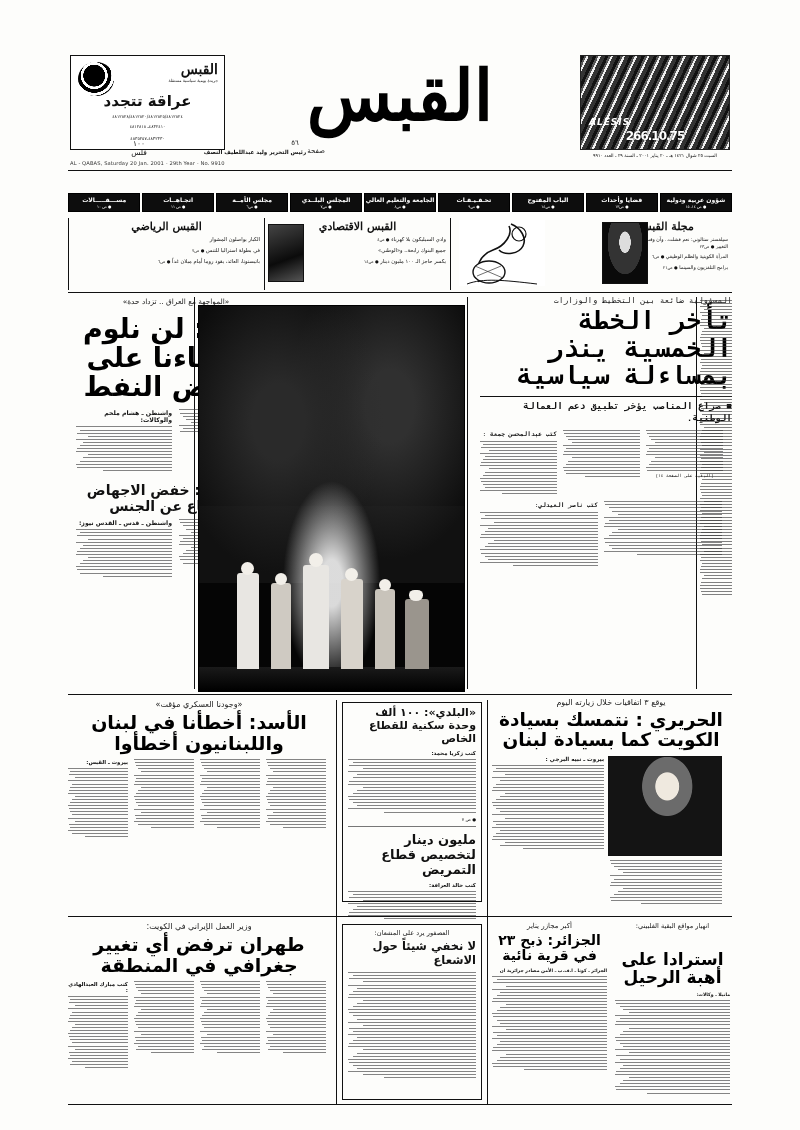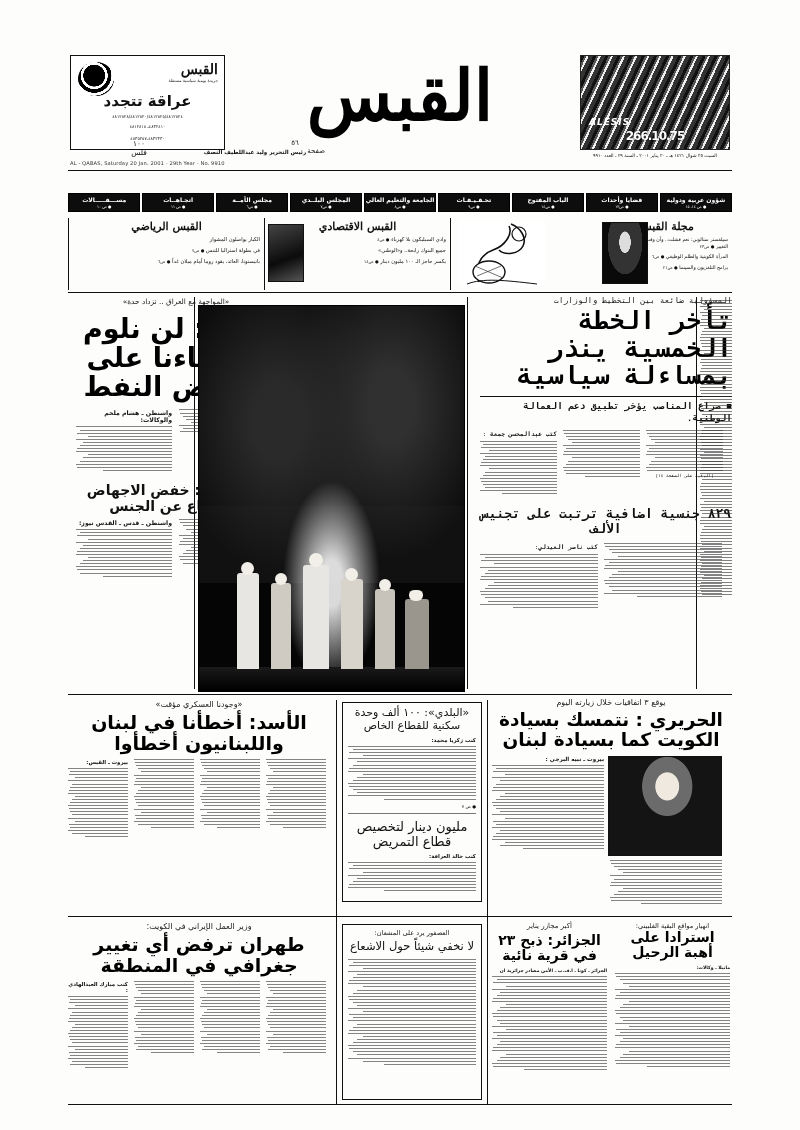--- a/index.html
+++ b/index.html
@@ -116,21 +116,21 @@
   .sub-rule{border-top:1px solid #111;margin:4px 0 3px;}
   .lead-r .sub{font-size:9.4px;font-weight:bold;text-align:right;}
 
   
   .rail{position:absolute;left:700px;top:300px;width:32px;}
   .rail .copy .ln{background:#333;}
 
   
   .hl2{font-size:14px;font-weight:bold;text-align:center;line-height:1.12;}
   .hl3{font-size:11.5px;font-weight:bold;text-align:center;line-height:1.15;}
-  .hl4{font-size:9.5px;font-weight:normal;text-align:center;line-height:1.18;}
+  .hl4{font-size:9.5px;font-weight:bold;text-align:right;line-height:1.18;}
 
   .box{position:absolute;box-sizing:border-box;}
   .bordered{border:1px solid #111;}
 
   .pix-photo{background:
       radial-gradient(ellipse at 52% 30%,#efe9df 0 14%,#6b6b6b 15% 30%,#141414 31% 100%),
       #1c1c1c;border:1px solid #111;}
 
   .refmark{font-size:4.4px;}
 </style>
@@ -453,21 +453,20 @@
             <div class="ln s3"></div>
             <div class="ln s6"></div>
             <div class="ln s2"></div>
           <div class="ln s1"></div>
             <div class="ln s4"></div>
         </div>
         <div class="refmark ar" style="text-align:center">(البقية على الصفحة ١٤)</div>
       </div>
     </div>
 
-    <div class="hl3 ar" style="margin-top:12px;font-size:13px">٨٢٩ جنسية اضافية ترتبت على تجنيس الألف</div>
     <div style="display:flex;flex-direction:row-reverse;gap:6px;margin-top:5px;">
       <div style="width:118px">
         <div class="byline ar">كتب ناصر العيدلي:</div>
         <div class="copy" style="margin-top:3px">
           <div class="ln s1"></div>
             <div class="ln s2"></div>
             <div class="ln s4"></div>
             <div class="ln s3"></div>
           <div class="ln s1"></div>
             <div class="ln s6"></div>
@@ -1027,21 +1026,21 @@
             <div class="ln s6"></div>
             <div class="ln s2"></div>
           <div class="ln s1"></div>
             <div class="ln s4"></div>
             <div class="ln s5"></div>
         </div>
       </div>
 
       <div style="width:115px">
         <div class="kicker ar ctr" style="font-size:6.6px">انهيار مواقع البقية الفلبيني:</div>
-        <div class="hl ar ctr" style="font-size:14px;margin-top:0">استرادا على أهبة الرحيل</div>
+        <div class="hl ar ctr" style="font-size:17px;margin-top:20px">استرادا على أهبة الرحيل</div>
         <div class="byline ar" style="font-size:4.6px;margin-top:5px">مانيلا ـ وكالات:</div>
         <div class="copy" style="margin-top:3px">
           <div class="ln s1"></div>
             <div class="ln s4"></div>
             <div class="ln s2"></div>
             <div class="ln s6"></div>
           <div class="ln s3"></div>
             <div class="ln s1"></div>
             <div class="ln s2"></div>
             <div class="ln s4"></div>

